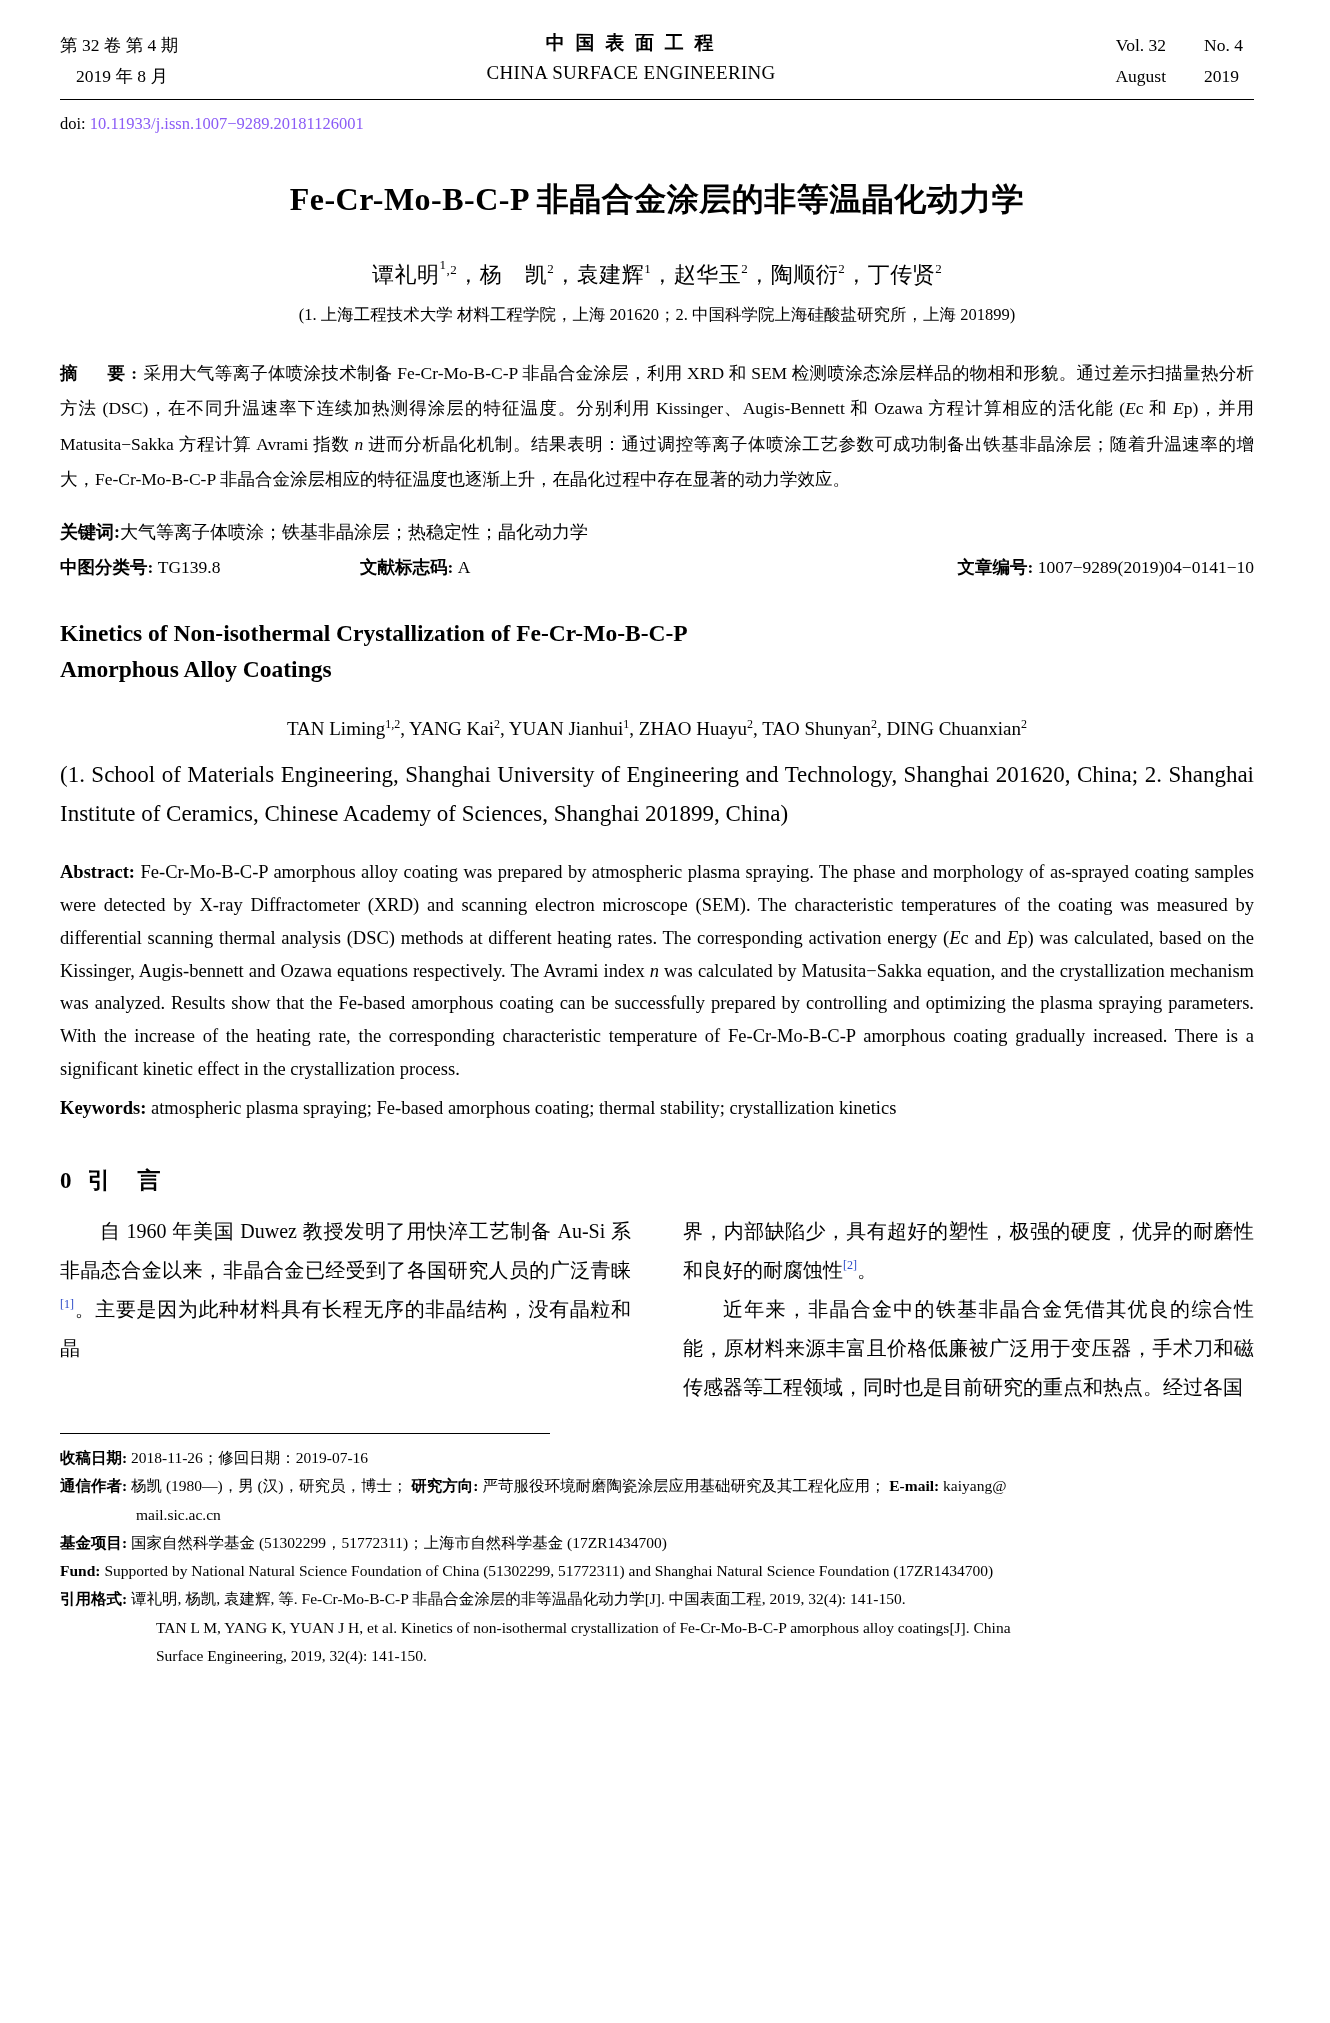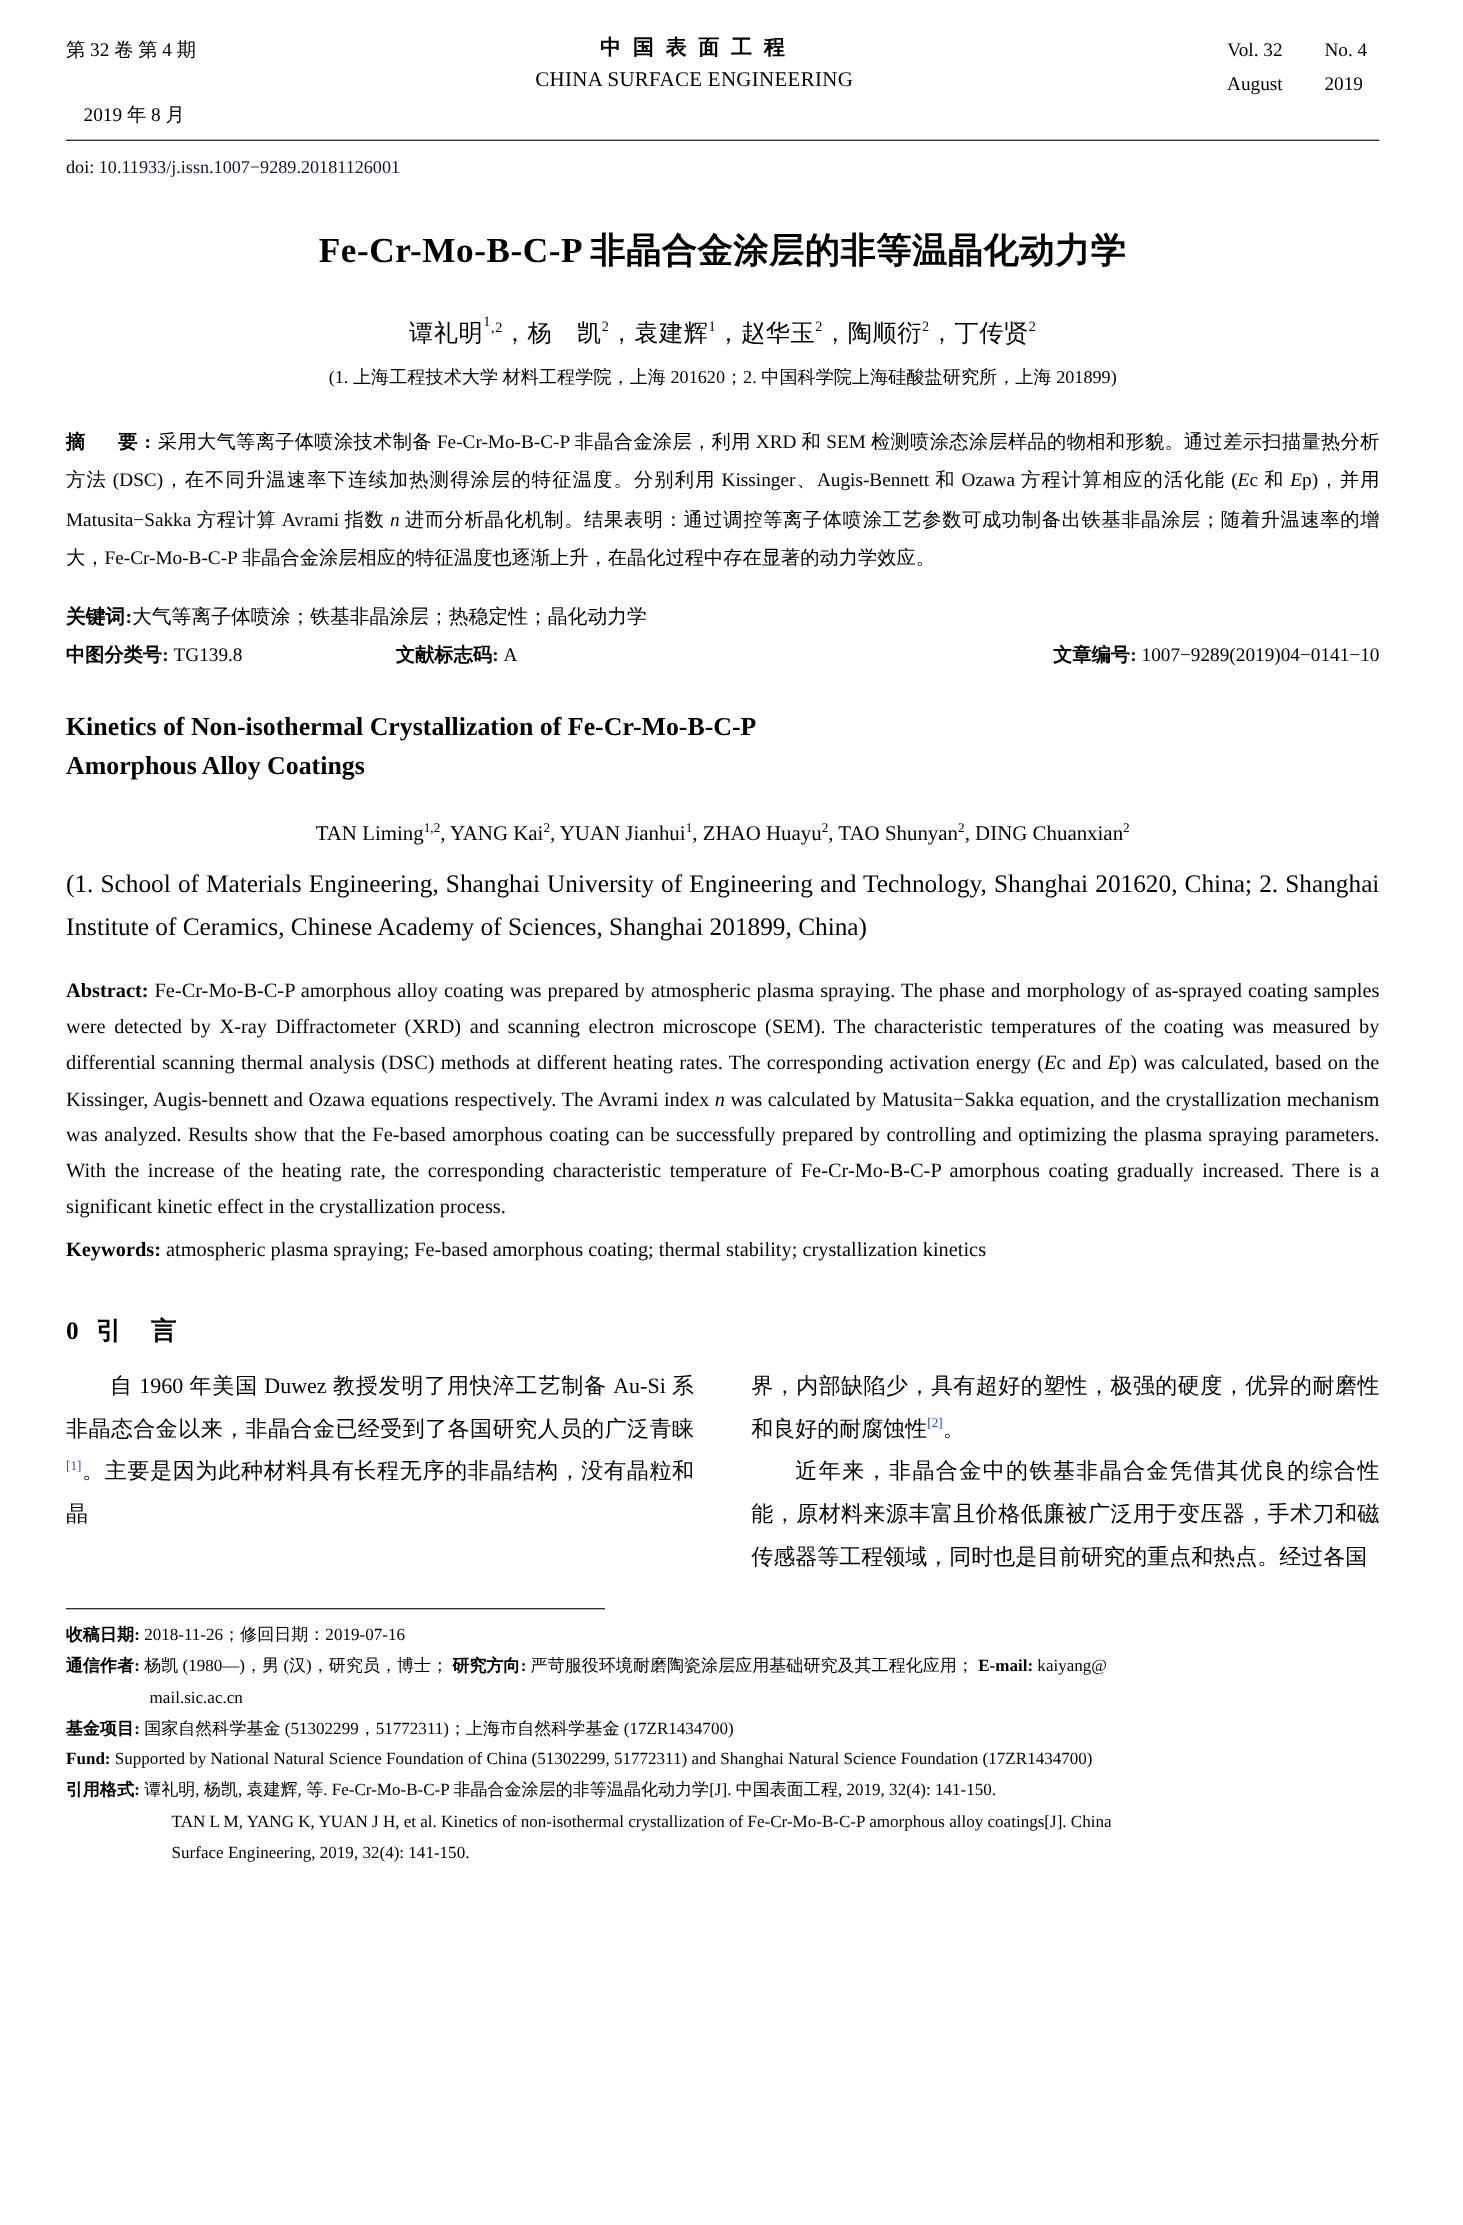--- a/index.html
+++ b/index.html
@@ -7,32 +7,32 @@
     width:1330px;
     font-family:"Liberation Serif", serif;
     color:#000;
     -webkit-font-smoothing:antialiased;
   }
   .page { width:1330px; box-sizing:border-box; padding:30px 76px 20px 60px; }
 
   
   .runhead { display:flex; align-items:flex-start; justify-content:space-between; font-size:17.5px; }
   .rh-left { line-height:1.75; }
-  .rh-left div:nth-child(2) { padding-left:16px;margin-top:28px; }
+  .rh-left div:nth-child(2) { padding-left:16px; }
   .rh-center { text-align:center; flex:1; }
   .rh-cn { font-size:19px; font-weight:bold; letter-spacing:3px; }
   .rh-en { font-size:19px; margin-top:6px; letter-spacing:0.3px; }
   .rh-right { text-align:right; line-height:1.75; min-width:170px; }
   .rh-right .row { display:flex; justify-content:flex-end; gap:38px; }
   .rh-right .row span:last-child { min-width:50px; text-align:left; }
   .rule { border-top:1.6px solid #000; margin-top:8px; }
 
   
   .doi { font-size:16.5px; margin-top:14px; }
-  .doi a, .doi .link { color:#0f172a; text-decoration:none; }
+  .doi a, .doi .link { color:#8b5cf6; text-decoration:none; }
 
   
   h1.title {
     text-align:center; font-size:32px; font-weight:bold; margin:44px 0 0 0;
     letter-spacing:0.5px;
   }
   .authors-cn { text-align:center; font-size:22px; margin-top:34px; letter-spacing:0.5px; }
   .authors-cn sup { font-size:13px; }
   .affil-cn { text-align:center; font-size:16.5px; margin-top:14px; }
 

